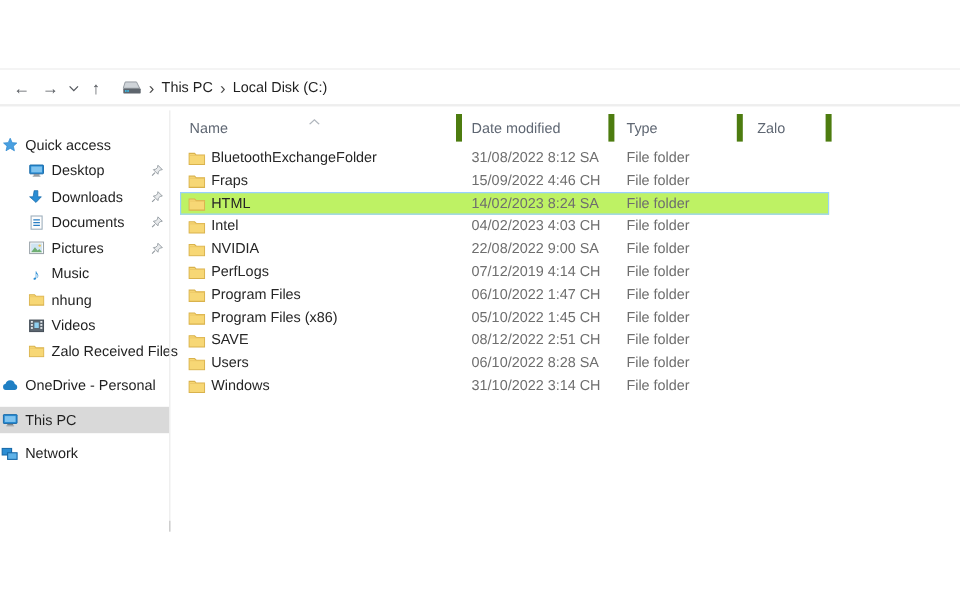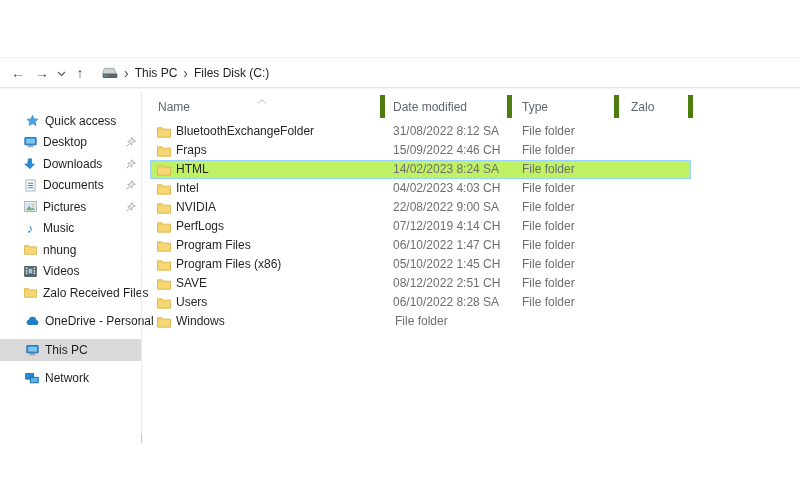--- a/index.html
+++ b/index.html
@@ -17,21 +17,21 @@
   .nav-btn{width:24px;text-align:center;font-size:14px;color:#54585e;cursor:default;line-height:1;}
   .nav-btn.back{margin-left:6px;}
   .nav-caret{width:14px;display:flex;justify-content:center;align-items:center;}
   .crumbbar{display:flex;align-items:center;margin-left:8px;}
   .crumb-sep{font-size:14px;color:#4a4a4a;margin:0 6px;line-height:1;}
   .crumb{color:#1f1f1f;}
   .drive-ic{display:flex;align-items:center;margin-left:2px;}
   
   .sidebar{position:absolute;left:0;top:110px;width:141px;display:flex;flex-direction:column;}
   .side-item{display:flex;align-items:center;height:21.5px;cursor:default;}
-  .side-item.lvl0{padding-left:24px;}
+  .side-item.lvl0{}
   .side-item.lvl1{padding-left:22px;}
   .side-item.selected{background:#d9d9d9;}
   .sicon{width:16px;display:flex;justify-content:center;align-items:center;flex:none;}
   .slabel{margin-left:5px;white-space:nowrap;}
   .pin{margin-left:auto;margin-right:5px;display:flex;align-items:center;}
   .spacer{height:7px;}
   .note{font-size:13px;color:#2a8dd4;line-height:1;}
   
   .vsep{position:absolute;left:141px;top:92px;width:1px;height:351px;background:#ebebeb;}
   .vsep-thumb{position:absolute;left:141px;top:434px;width:1px;height:9px;background:#c6c6c6;}
@@ -74,21 +74,21 @@
         <svg width="16" height="12" viewBox="0 0 17 12">
           <path d="M2.5 1 h10 l2.8 5.6 h-14.6 z" fill="#cfd4d9" stroke="#8d949b" stroke-width="0.8"></path>
           <rect x="0.8" y="6.8" width="15.4" height="4.4" rx="0.6" fill="#5e656d"></rect>
           <circle cx="3" cy="9" r="0.8" fill="#35c3f0"></circle>
           <circle cx="5" cy="9" r="0.8" fill="#35c3f0"></circle>
         </svg>
       </span>
       <span class="crumb-sep">›</span>
       <span class="crumb">This PC</span>
       <span class="crumb-sep">›</span>
-      <span class="crumb">Files Disk (C:)</span>
+      <span class="crumb">Local Disk (C:)</span>
     </div>
   </div>
 
   <div class="sidebar">
     <div class="side-item lvl0">
       <span class="sicon">
         <svg width="13" height="13" viewBox="0 0 16 16">
             <path d="M8 1.5 L10 6 L14.8 6.4 L11.2 9.6 L12.3 14.3 L8 11.8 L3.7 14.3 L4.8 9.6 L1.2 6.4 L6 6 Z" fill="#4aa0e0" stroke="#2f8ad1" stroke-width="0.8"></path>
           </svg>
       </span>
@@ -415,18 +415,19 @@
     <div class="row">
       <div class="cell c-name">
           <span class="fic">
             <svg width="14" height="12" viewBox="0 0 15 12">
               <path d="M0.5 1.5 L5.5 1.5 L7 3 L14.5 3 L14.5 11.5 L0.5 11.5 Z" fill="#f7d775" stroke="#d9b24c"></path>
               <path d="M0.5 3.4 L14.5 3.4" stroke="#eac463" stroke-width="0.7"></path>
             </svg>
           </span>
           <span class="fname">Windows</span>
         </div>
+      <div class="cell c-date">31/10/2022 3:14 CH</div>
       <div class="cell c-type">File folder</div>
       <div class="cell c-size"></div>
     </div>
 
   </div>
 </div>
 
 </body></html>

